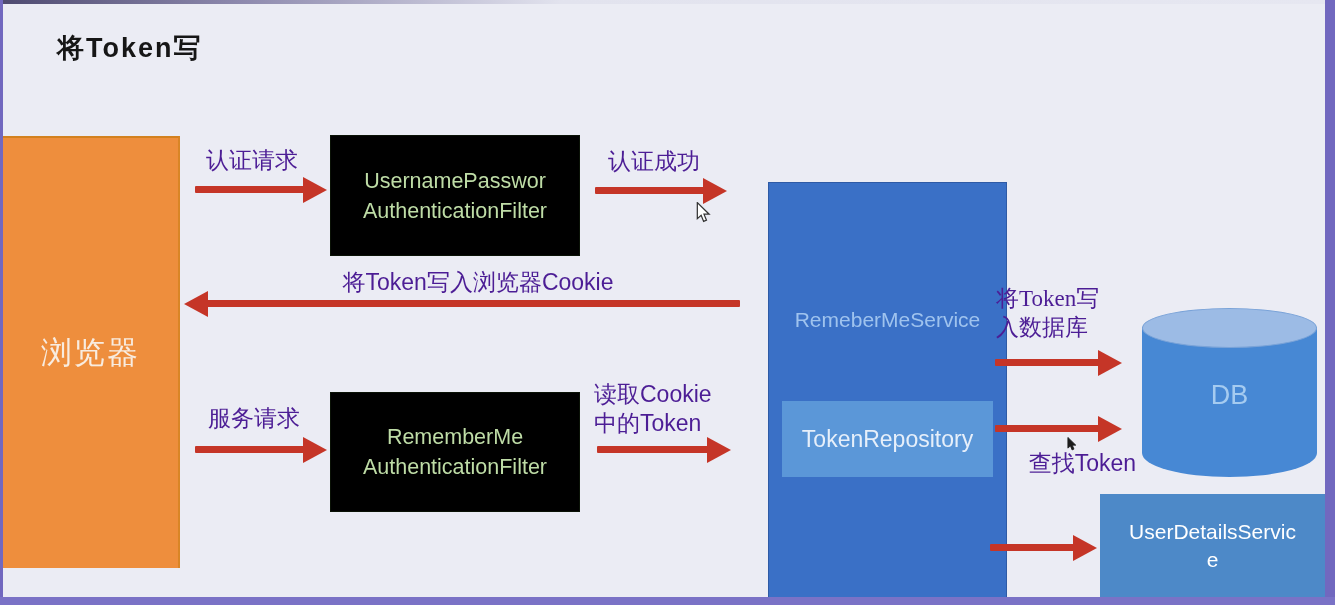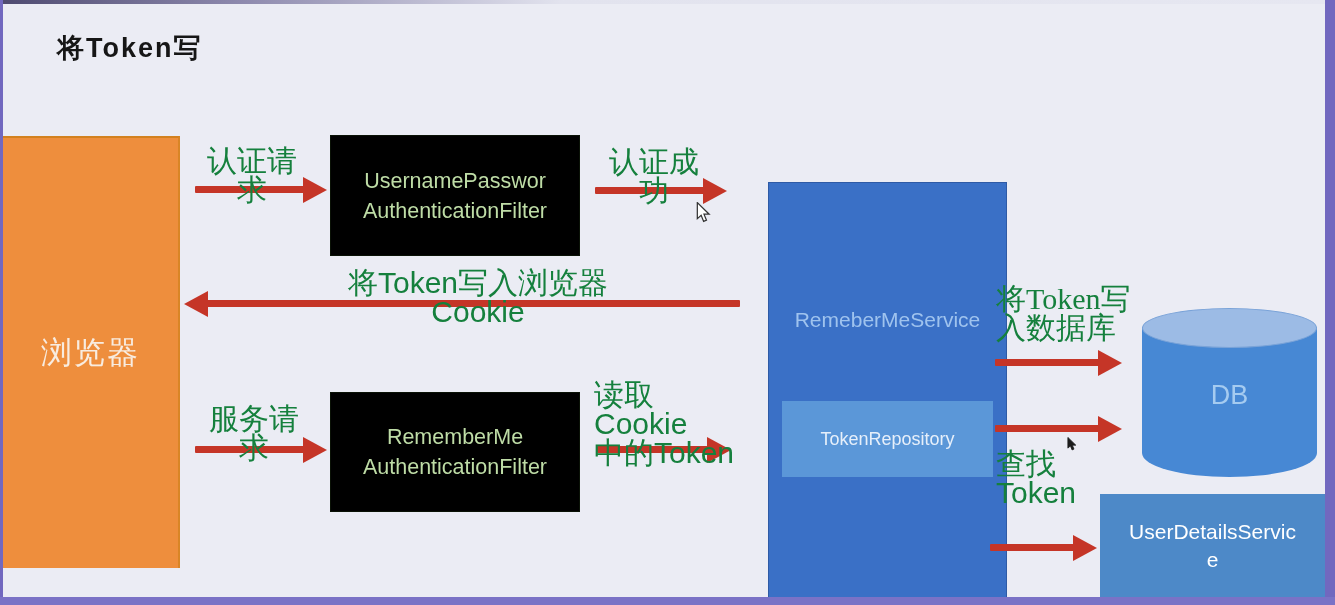--- a/index.html
+++ b/index.html
@@ -40,21 +40,21 @@
     position:absolute;left:768px;top:134px;width:237px;height:431px;
     background:#3a70c6;border:1px solid rgba(20,40,90,0.3);margin-top:48px;
   }
   .service-label{
     position:absolute;left:0;top:125px;width:100%;text-align:center;
     color:#9fc3ee;font-size:21px;
   }
   .node-token-repo{
     position:absolute;left:13px;top:218px;width:211px;height:76px;
     background:#5b97d8;display:flex;align-items:center;justify-content:center;
-    color:#e6effa;font-size:18px;
+    color:#e6effa;font-size:23px;
   }
 
   .node-db{position:absolute;left:1142px;top:308px;width:175px;height:169px;}
   .db-body{position:absolute;left:0;right:0;top:19px;bottom:0;background:#4788d4;
     border-radius:0 0 50% 50% / 0 0 24px 24px;}
   .db-top{position:absolute;left:0;top:0;width:175px;height:40px;background:#9cbbe5;
     border:1px solid #7aa3d8;box-sizing:border-box;border-radius:50%;}
   .db-label{position:absolute;left:0;top:72px;width:100%;text-align:center;
     color:#a5cbf0;font-size:27px;}
 
@@ -65,21 +65,21 @@
 
   
   .arrow-line{position:absolute;height:7px;background:#c53527;border-radius:1px;}
   .arrow-head-right{position:absolute;width:0;height:0;
     border-top:13px solid transparent;border-bottom:13px solid transparent;
     border-left:24px solid #c53527;}
   .arrow-head-left{position:absolute;width:0;height:0;
     border-top:13px solid transparent;border-bottom:13px solid transparent;
     border-right:24px solid #c53527;}
 
-  .edge-label{position:absolute;color:#15803d;font-size:30px;line-height:29px;}
+  .edge-label{position:absolute;color:#4c1d95;font-size:23px;line-height:29px;}
   .center{text-align:center;}
 
   .cursor{position:absolute;}
 </style>
 </head>
 <body>
 
 <div class="stage">
 
   <div class="frame-top"></div>
@@ -158,21 +158,21 @@
   </div>
   <div class="edge-label" style="left:996px;top:284px;width:140px;font-family:Liberation Serif, serif;">
     <div>将Token写</div>
     <div>入数据库</div>
   </div>
 
   <div>
     <div class="arrow-line" style="left:995px;top:425px;width:105px;"></div>
     <div class="arrow-head-right" style="left:1098px;top:416px;"></div>
   </div>
-  <div class="edge-label" style="left:996px;top:449px;width:140px;">查找Token</div>
+  <div class="edge-label" style="left:996px;top:449px;width:140px;text-align:right;">查找Token</div>
 
   <div>
     <div class="arrow-line" style="left:990px;top:544px;width:86px;"></div>
     <div class="arrow-head-right" style="left:1073px;top:535px;"></div>
   </div>
 
   <svg class="cursor" style="left:696px;top:202px;" width="15" height="21" viewBox="0 0 12 17">
     <path d="M1 0.5 L1 13.5 L4.1 10.8 L6.1 15.7 L8.4 14.7 L6.4 9.9 L10.6 9.9 Z" fill="#ffffff" stroke="#333333" stroke-width="1"></path>
   </svg>
   <svg class="cursor" style="left:1067px;top:437px;" width="10" height="14" viewBox="0 0 12 17">

